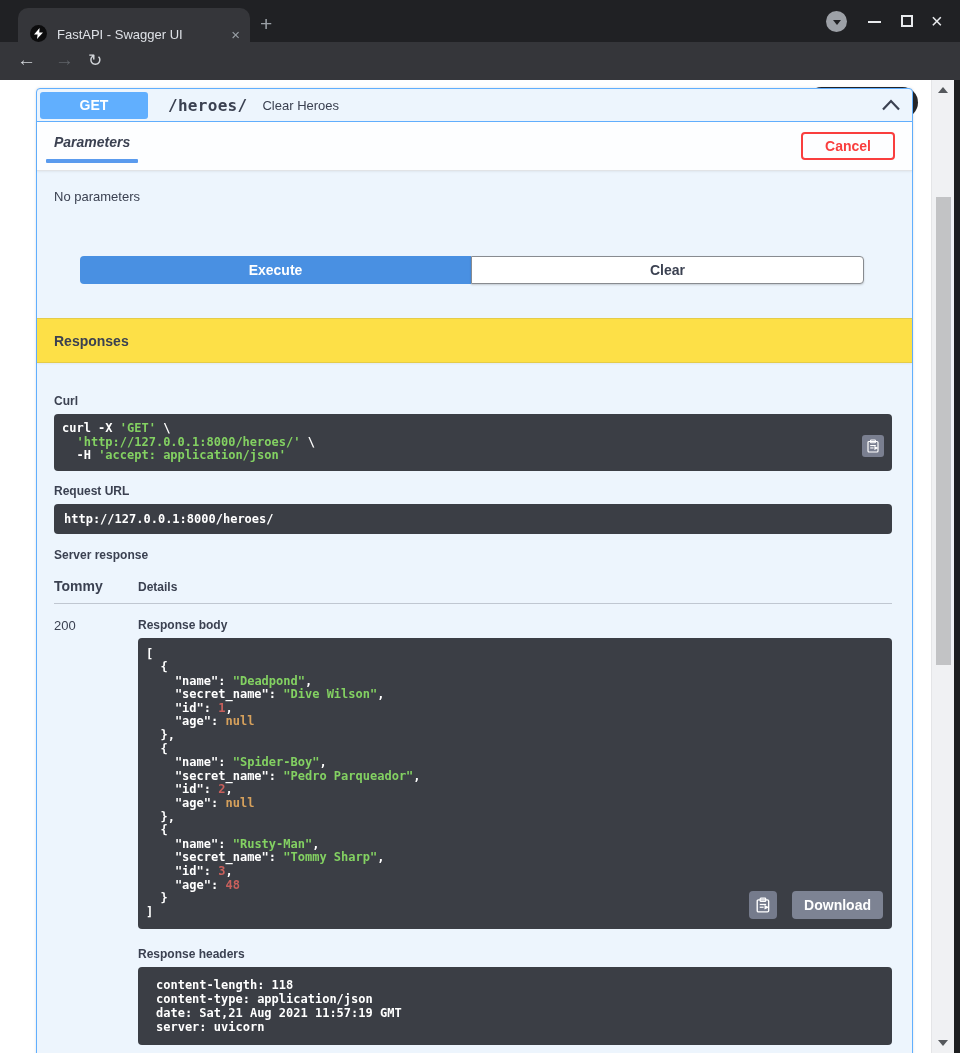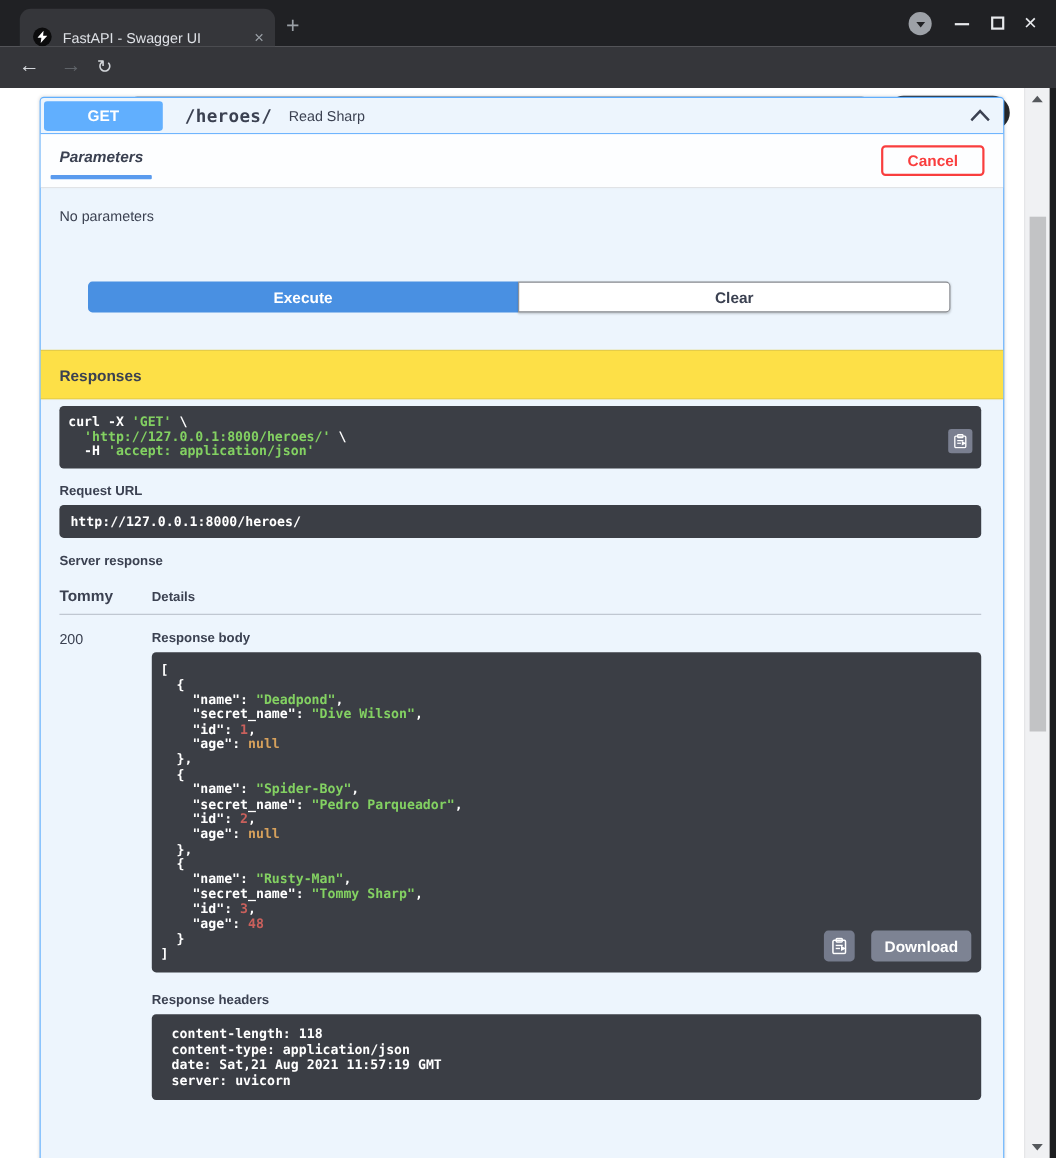--- a/index.html
+++ b/index.html
@@ -172,21 +172,21 @@
     <span class="incog-label">Incognito</span>
   </div>
   <span class="menu-dots">⋮</span>
 </div>
 
 <div class="opblock">
 
   <div class="op-summary">
     <span class="method-badge">GET</span>
     <span class="op-path">/heroes/</span>
-    <span class="op-desc">Read Sharp</span>
+    <span class="op-desc">Clear Heroes</span>
     <span class="op-chevron">
       <svg width="18" height="12" viewBox="0 0 18 12">
           <polyline points="1,10.5 9,2 17,10.5" fill="none" stroke="#3b4151" stroke-width="2.2"></polyline>
         </svg>
     </span>
   </div>
 
   <div class="tab-row">
     <div class="tab-item">
       <span>Parameters</span>
@@ -202,20 +202,21 @@
       <div class="btn-clear">Clear</div>
     </div>
   </div>
 
   <div class="responses-header">
     <span>Responses</span>
   </div>
 
   <div class="responses-inner">
 
+    <div class="h-small mt-curl">Curl</div>
     <div class="code-block curl-block">
         <div class="code-line"><span class="c-k">curl -X </span><span class="c-s">'GET'</span><span class="c-k"> \</span></div>
         <div class="code-line"><span class="c-k">  </span><span class="c-s">'http://127.0.0.1:8000/heroes/'</span><span class="c-k"> \</span></div>
         <div class="code-line"><span class="c-k">  -H </span><span class="c-s">'accept: application/json'</span></div>
       </div>
     <div style="position:relative;">
       <div class="copy-btn-sm" style="bottom:14px;">
         <svg width="13" height="14" viewBox="0 0 13 14">
             <rect x="1" y="2.5" width="10" height="10.5" rx="1" fill="none" stroke="#ffffff" stroke-width="1.2"></rect>
             <rect x="3.6" y="1" width="4.8" height="2.8" rx="0.6" fill="none" stroke="#ffffff" stroke-width="1.1"></rect>

